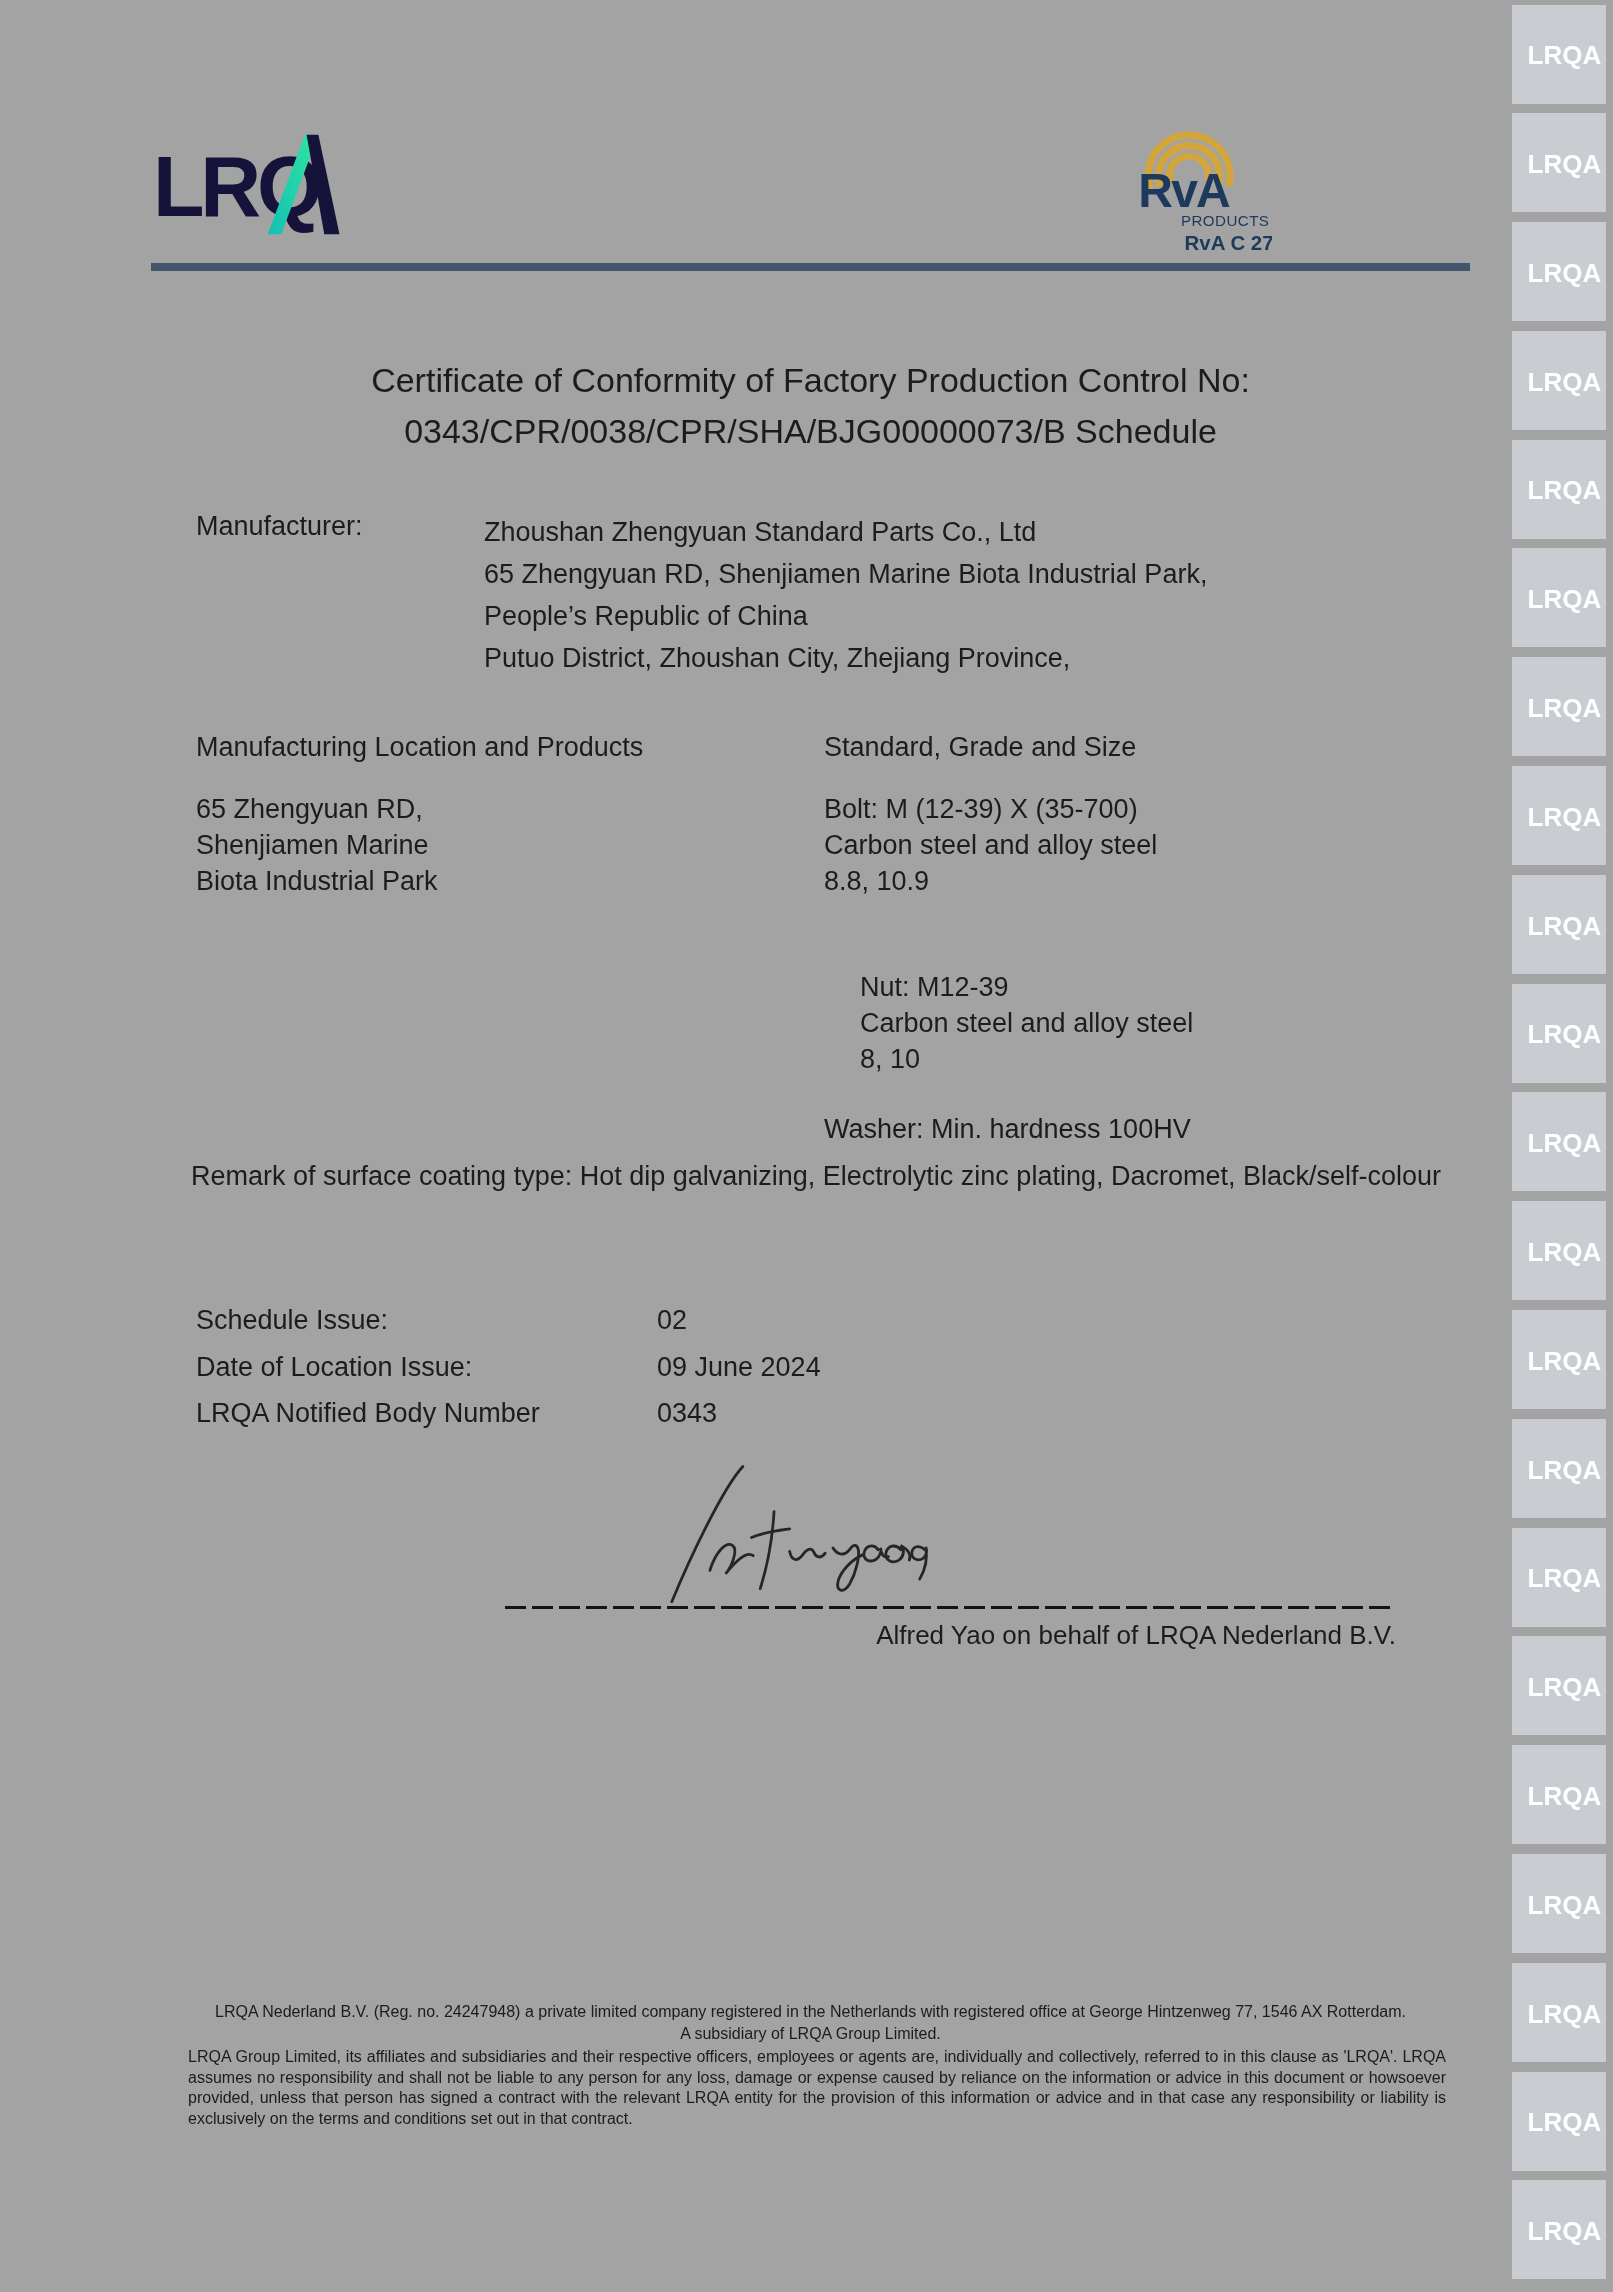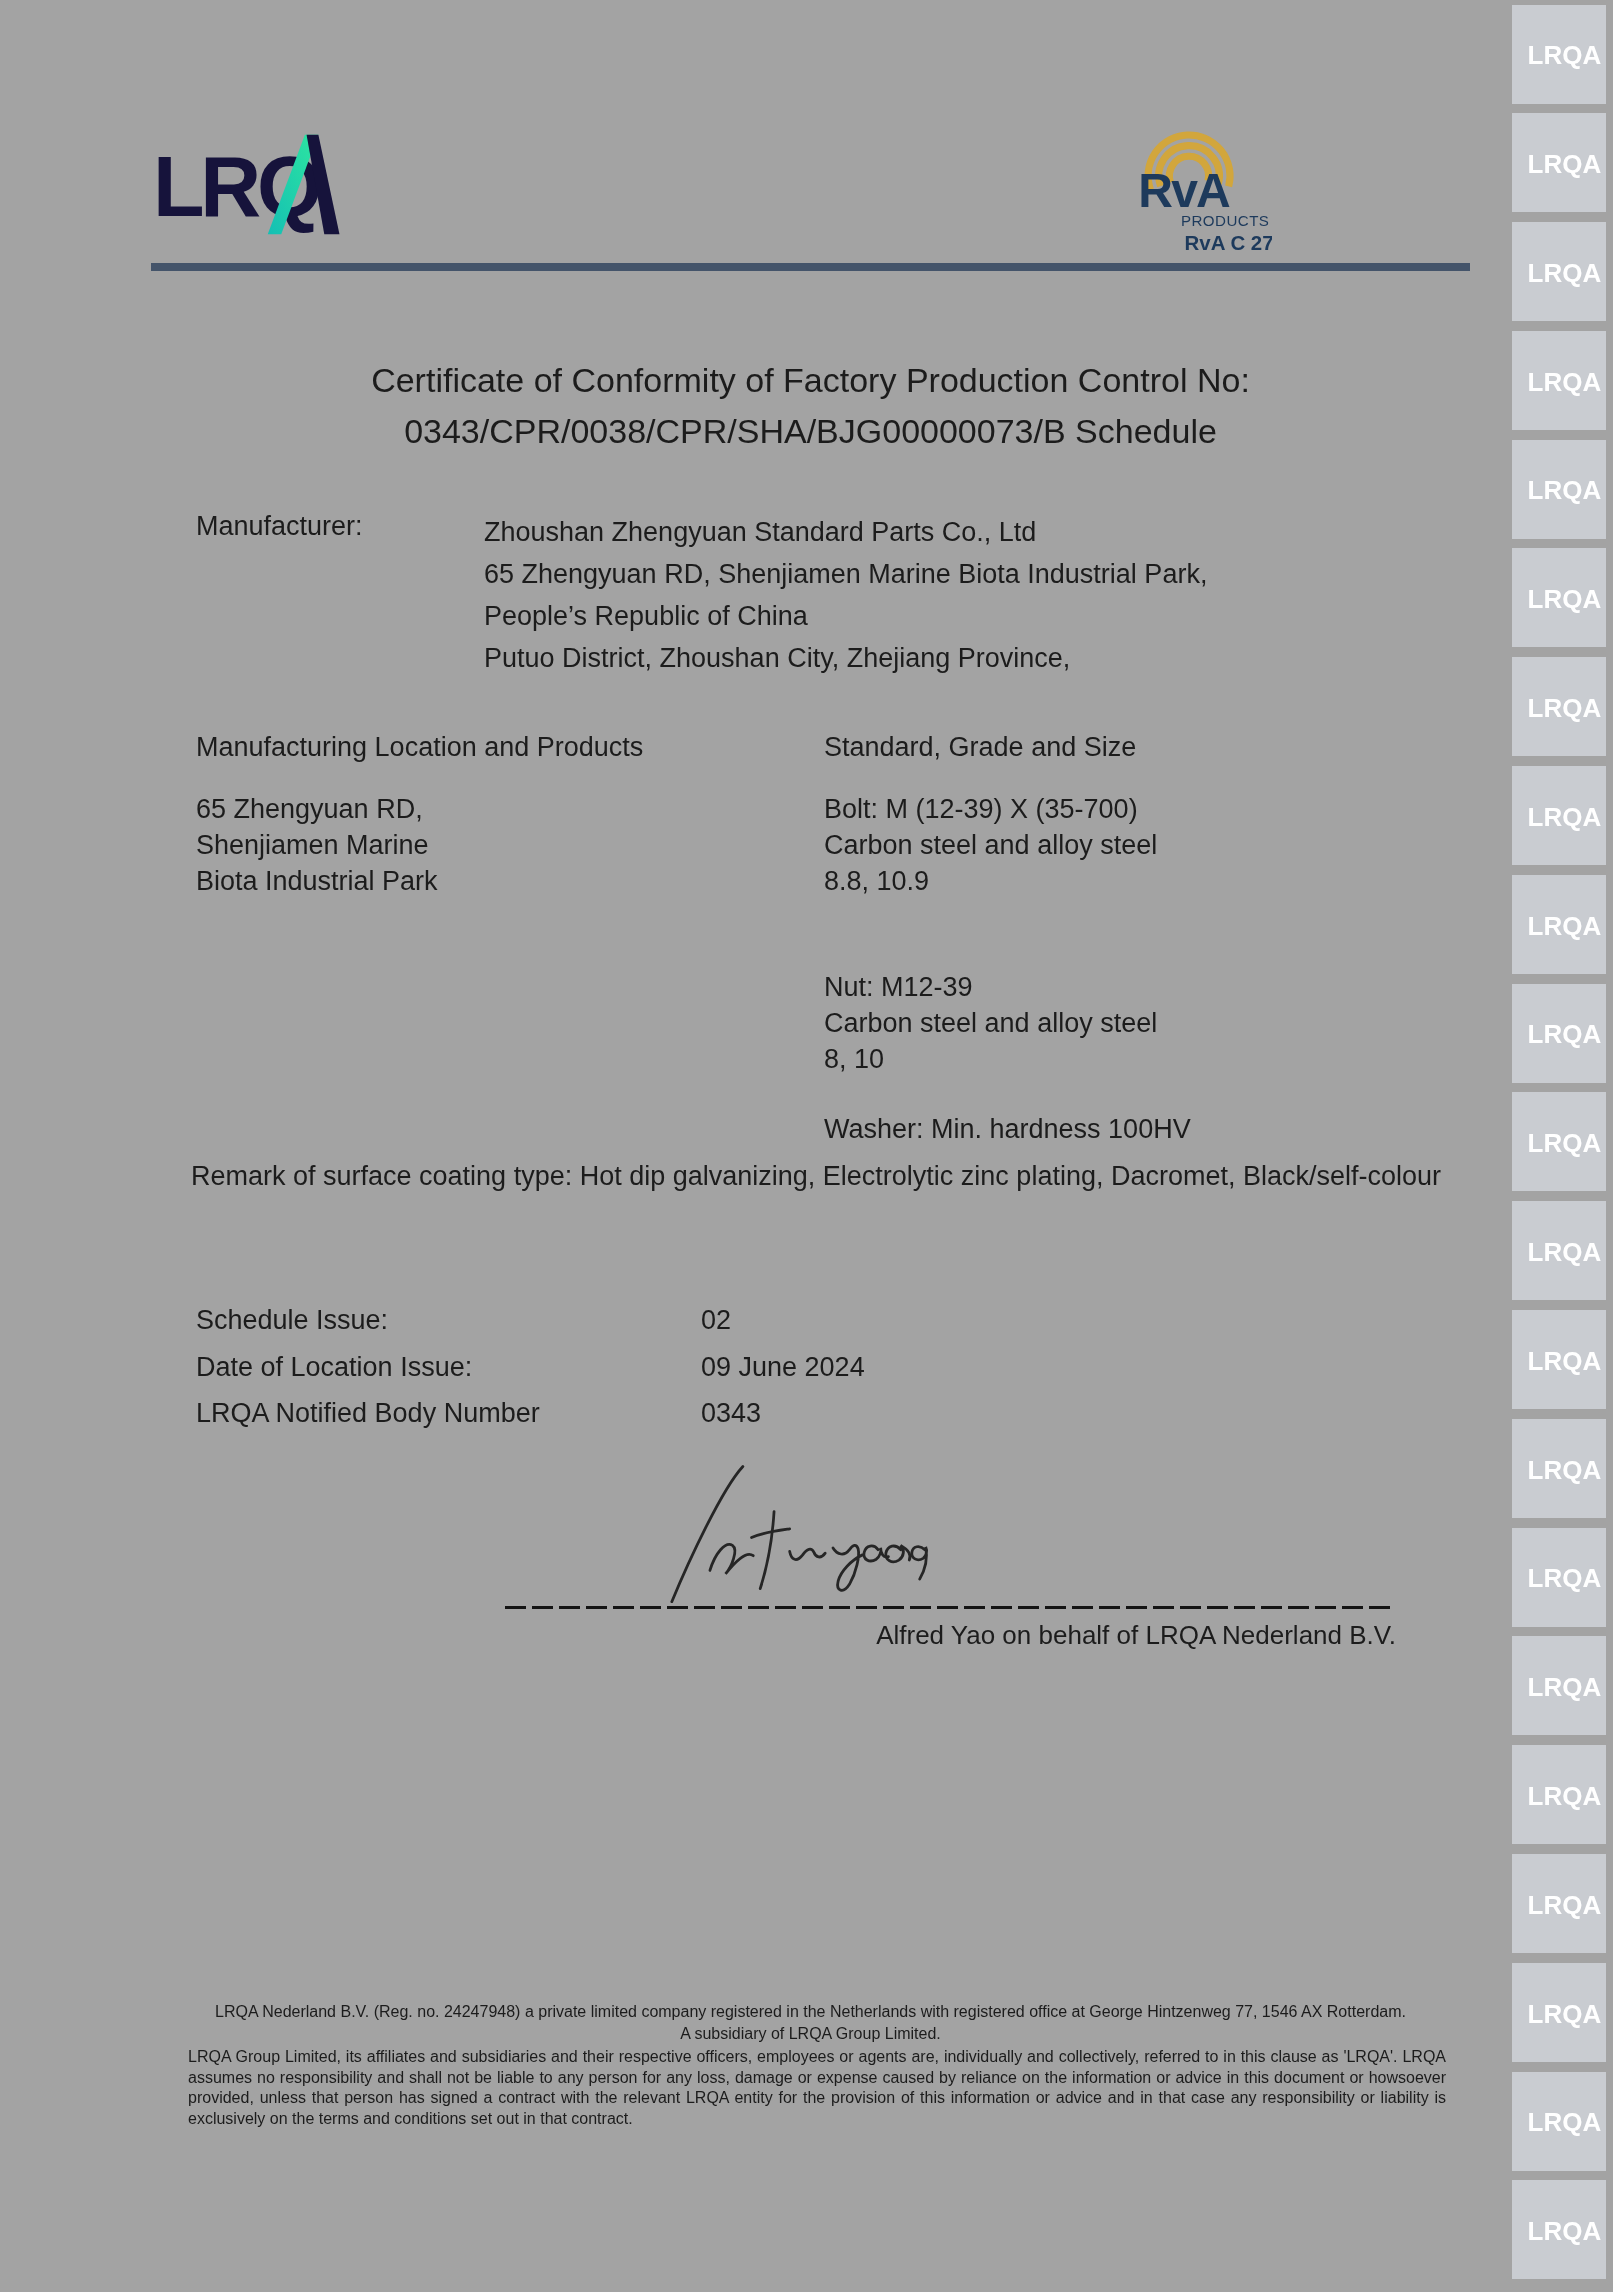--- a/index.html
+++ b/index.html
@@ -27,27 +27,27 @@
   .title { position:absolute; left:151px; top:355px; width:1319px; text-align:center; font-size:34px; line-height:51px; }
   
   .manu-label { position:absolute; left:196px; top:511px; font-size:27px; }
   .manu-lines { position:absolute; left:484px; top:511px; font-size:27px; line-height:42px; }
   
   .col-h-left  { position:absolute; left:196px; top:732px; font-size:27px; }
   .col-h-right { position:absolute; left:824px; top:732px; font-size:27px; }
   .loc-lines { position:absolute; left:196px; top:791px; font-size:27px; line-height:36px; }
   .std-col   { position:absolute; left:824px; top:791px; font-size:27px; line-height:36px; }
   .std-block.b1 { margin-bottom:70px; }
-  .std-block.b2 { margin-bottom:34px; }
+  .std-block.b2 { margin-bottom:34px;margin-left:36px; }
   .tline { min-height:36px; }
   
   .remark { position:absolute; left:191px; top:1158px; width:1274px; font-size:27px; line-height:36px; }
   
   .sched { position:absolute; left:196px; top:1303px; font-size:27px; }
-  .sched-row { display:flex; line-height:35px; margin-bottom:11.6px;gap:44px; }
+  .sched-row { display:flex; line-height:35px; margin-bottom:11.6px; }
   .sched-label { width:461px; }
   
   .sig-svg { position:absolute; left:655px; top:1463px; }
   .sig-line {
     position:absolute; left:505px; top:1606px; width:891px; height:2.7px;
     background:repeating-linear-gradient(90deg,#141414 0 21.4px,transparent 21.4px 27px);
   }
   .signer { position:absolute; left:505px; top:1620px; width:891px; text-align:right; font-size:26px; }
   
   .foot-reg  { position:absolute; left:151px; top:2003px; width:1319px; text-align:center; font-size:16px; }

